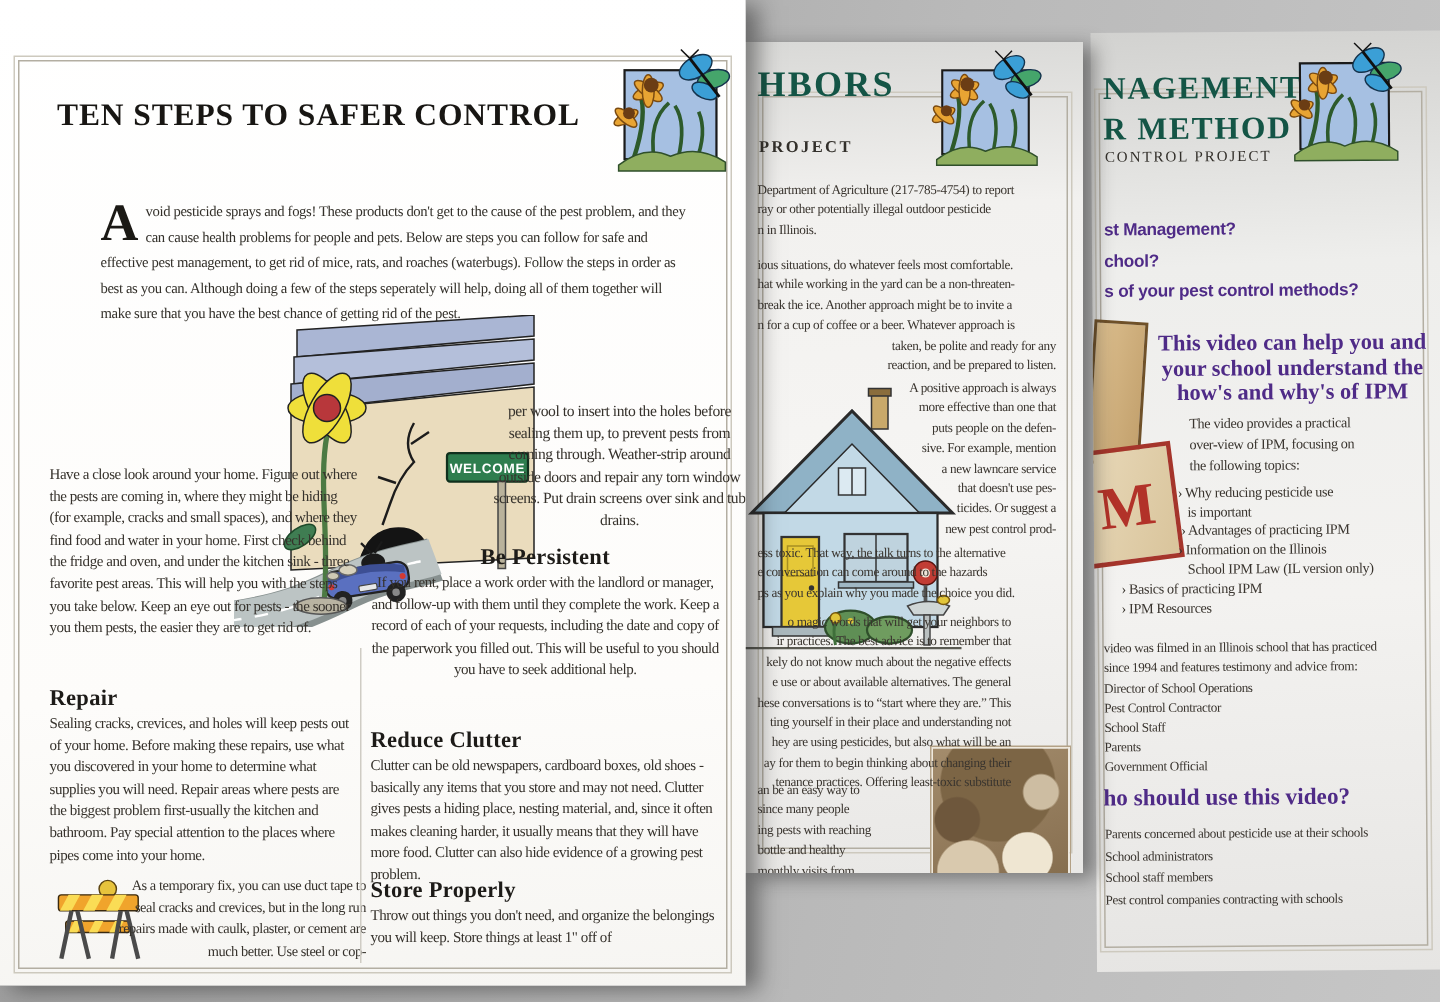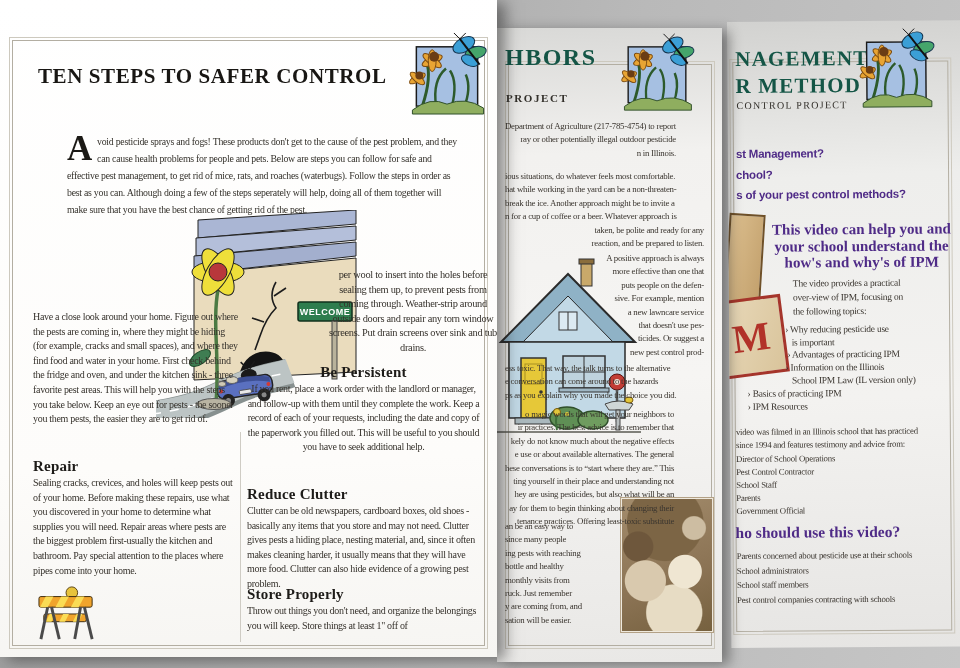--- a/index.html
+++ b/index.html
@@ -3,21 +3,21 @@
 <meta charset="utf-8">
 <style>
   html,body{margin:0;padding:0;background:#9e9e9e;}
   .stage{position:relative;width:960px;height:668px;overflow:hidden;
          background:linear-gradient(100deg,#9a9a9a,#b9b9b9 60%,#c6c6c6);
          font-family:"Liberation Serif","DejaVu Serif",serif;}
   .page{position:absolute;overflow:hidden;}
   .page1{left:0;top:0;width:497px;height:657px;z-index:3;
          background:linear-gradient(178deg,#ffffff,#fdfcfa 70%,#f6f5f2);
          box-shadow:8px 3px 14px rgba(30,30,30,.5);}
-  .page2{left:497px;top:28px;width:225px;height:634px;z-index:2;
+  .page2{left:497px;top:28px;width:225px;height:554px;z-index:2;
          background:linear-gradient(178deg,#d9d9d7,#f2f1ef 20%,#f6f5f3 55%,#e9e8e6);
          box-shadow:7px 3px 12px rgba(30,30,30,.45);}
   .page3{left:727px;top:22px;width:234px;height:626px;z-index:1;
          background:linear-gradient(178deg,#d2d2d0,#eeeeec 25%,#f3f2f0 60%,#e6e5e3);
          transform:rotate(-0.4deg);transform-origin:top left;}
   .frame{position:absolute;border:1px solid #b3aea2;pointer-events:none;}
   .frame::after{content:"";position:absolute;inset:-4px;border:1px solid #cdc9be;}
   .f1{left:12px;right:12px;top:40px;bottom:11px;}
   .f2{left:11px;right:10px;top:36px;bottom:16px;}
   .f3{left:5px;right:13px;top:40px;bottom:16px;}
@@ -181,21 +181,21 @@
       <circle cx="64" cy="166" r="3.5" fill="#e2c63a" stroke="#7a5a10"></circle>
       <circle cx="124" cy="136" r="8" fill="#c23d35" stroke="#5a1410"></circle>
       <circle cx="124" cy="136" r="3" fill="#f0e6da"></circle>
       <line x1="124" y1="144" x2="124" y2="176" stroke="#555" stroke-width="2.5"></line>
       <path d="M112,158 q14,-6 28,0 l-4,6 l-20,0 Z" fill="#cfd6d6" stroke="#444"></path>
       <rect x="123" y="164" width="4" height="20" fill="#b9bfbf" stroke="#444"></rect>
       <ellipse cx="136" cy="154" rx="4" ry="3" fill="#e2c63a" stroke="#7a5a10"></ellipse>
       <line x1="2" y1="186" x2="148" y2="186" stroke="#5a5a52" stroke-width="1.5"></line>
     </svg>
 
-    <div class="abs t body2" style="left:8px;top:92px;text-align:right;">Department of Agriculture (217-785-4754) to report
+    <div class="abs t body2" style="left:8px;top:92px;">Department of Agriculture (217-785-4754) to report
 ray or other potentially illegal outdoor pesticide
 n in Illinois.</div>
     <div class="abs t body2" style="left:8px;top:142px;">ious situations, do whatever feels most comfortable.
 hat while working in the yard can be a non-threaten-
 break the ice. Another approach might be to invite a
 n for a cup of coffee or a beer. Whatever approach is</div>
     <div class="abs t body2" style="left:55px;top:196px;width:152px;text-align:right;">taken, be polite and ready for any
 reaction, and be prepared to listen.</div>
     <div class="abs t body2" style="left:55px;top:224px;width:152px;text-align:right;">A positive approach is always
 more effective than one that
@@ -316,20 +316,21 @@
         <rect x="8" y="31" width="44" height="8" rx="2" fill="#f0a42c" stroke="#3a2a10"></rect>
         <polygon points="14,31 20,31 16,39 10,39" fill="#fadc55"></polygon>
         <polygon points="28,31 34,31 30,39 24,39" fill="#fadc55"></polygon>
         <polygon points="42,31 48,31 44,39 38,39" fill="#fadc55"></polygon>
       </g>
       <line x1="12" y1="24" x2="5" y2="57" stroke="#4a4a4a" stroke-width="3"></line>
       <line x1="16" y1="24" x2="24" y2="57" stroke="#4a4a4a" stroke-width="3"></line>
       <line x1="46" y1="24" x2="40" y2="57" stroke="#4a4a4a" stroke-width="3"></line>
       <line x1="50" y1="24" x2="58" y2="57" stroke="#4a4a4a" stroke-width="3"></line>
     </svg>
+    <div class="abs body1" style="left:78px;top:584px;width:166px;text-align:right;font-size:9.6px;">As a temporary fix, you can use duct tape to seal cracks and crevices, but in the long run repairs made with caulk, plaster, or cement are much better. Use steel or cop-</div>
 
     <div class="abs divider"></div>
 
     <div class="abs body1" style="left:305px;top:268px;width:168px;text-align:center;font-size:10.4px;margin-left:24px;">per wool to insert into the holes before sealing them up, to prevent pests from coming through. Weather-strip around outside doors  and repair any torn window screens. Put drain screens over sink and tub drains.</div>
     <div class="abs t hser" style="left:247px;top:364px;width:233px;text-align:center;">Be Persistent</div>
     <div class="abs body1" style="left:247px;top:382px;width:233px;text-align:center;">If you rent, place a work order with the landlord or manager, and follow-up with  them until they complete the work. Keep a record of each of your  requests,  including the date and copy of the paperwork you filled out. This will be useful to you should you have to seek additional help.</div>
     <div class="abs t hser" style="left:247px;top:486px;">Reduce Clutter</div>
     <div class="abs body1" style="left:247px;top:504px;width:233px;">Clutter can be old newspapers, cardboard boxes, old shoes - basically any items that you store and may not need. Clutter gives pests a hiding place, nesting material, and, since it often makes cleaning harder, it usually means that they will have more food.  Clutter can also hide evidence of a growing pest problem.</div>
     <div class="abs t hser" style="left:247px;top:586px;">Store Properly</div>
     <div class="abs body1" style="left:247px;top:604px;width:233px;">Throw out things you don't need, and organize the belongings you will keep. Store things at least 1" off of</div>

